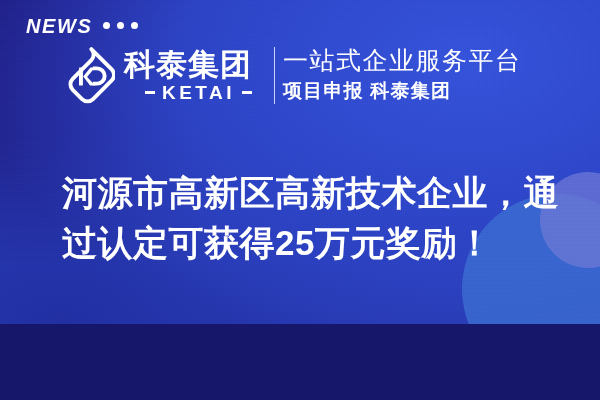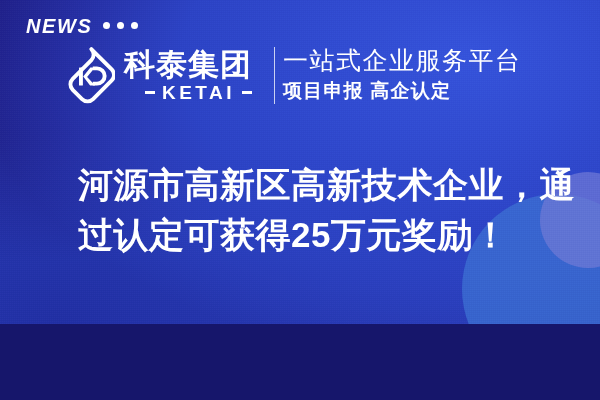--- a/index.html
+++ b/index.html
@@ -173,23 +173,22 @@
     letter-spacing: 1.2px;
     line-height: 1.3;
     margin-top: 3px;
     white-space: nowrap;
   }
 
   
   #headline {
     position: absolute;
     left: 62px;
-    top: 160px;
+    top: 168px;
     width: 500px;
-    margin-left: 16px;
   }
   .headline-line {
     color: #ffffff;
     font-size: 35px;
     font-weight: bold;
     letter-spacing: 0.5px;
     line-height: 1.42;
     white-space: nowrap;
   }
 </style>
@@ -233,21 +232,21 @@
           <span class="brand-rule"></span>
           <span id="brand-en">KETAI</span>
           <span class="brand-rule"></span>
         </div>
       </div>
 
       <div id="brand-divider"></div>
 
       <div id="tagline-block">
         <div id="tagline-main">一站式企业服务平台</div>
-        <div id="tagline-sub">项目申报 高企认定</div>
+        <div id="tagline-sub">项目申报 科泰集团</div>
       </div>
 
     </div>
 
     <div id="headline">
       <div class="headline-line">河源市高新区高新技术企业，通</div>
       <div class="headline-line">过认定可获得25万元奖励！</div>
     </div>
 
   </div>

